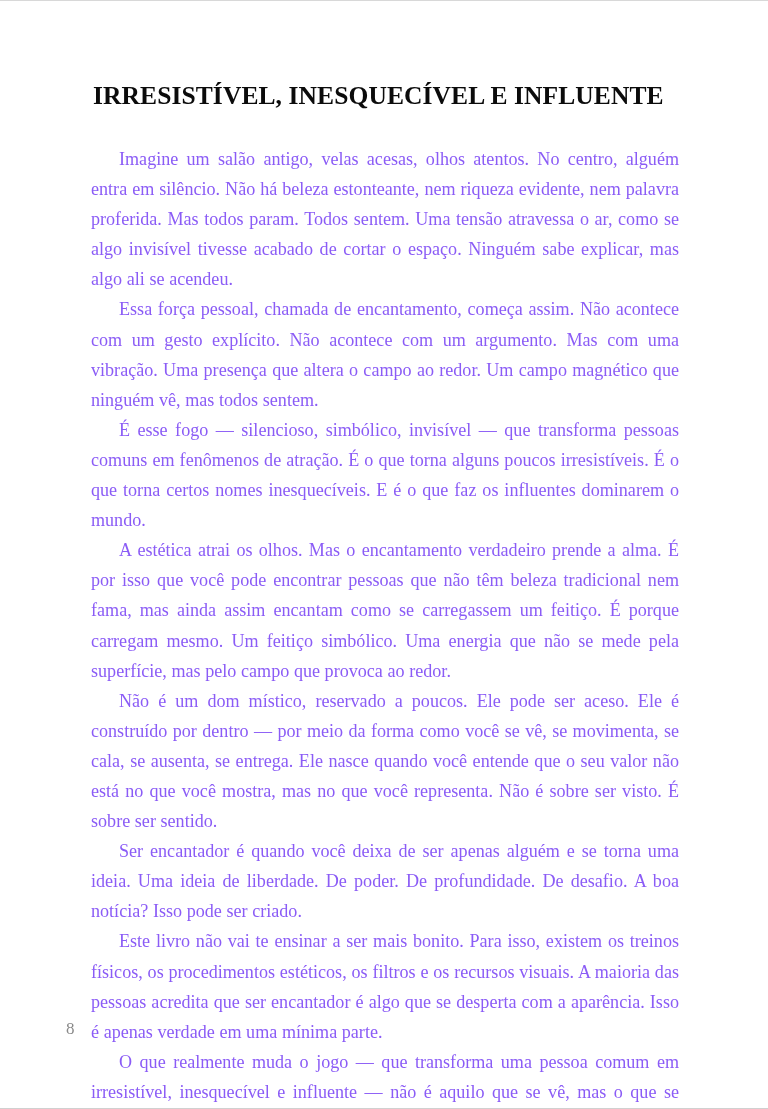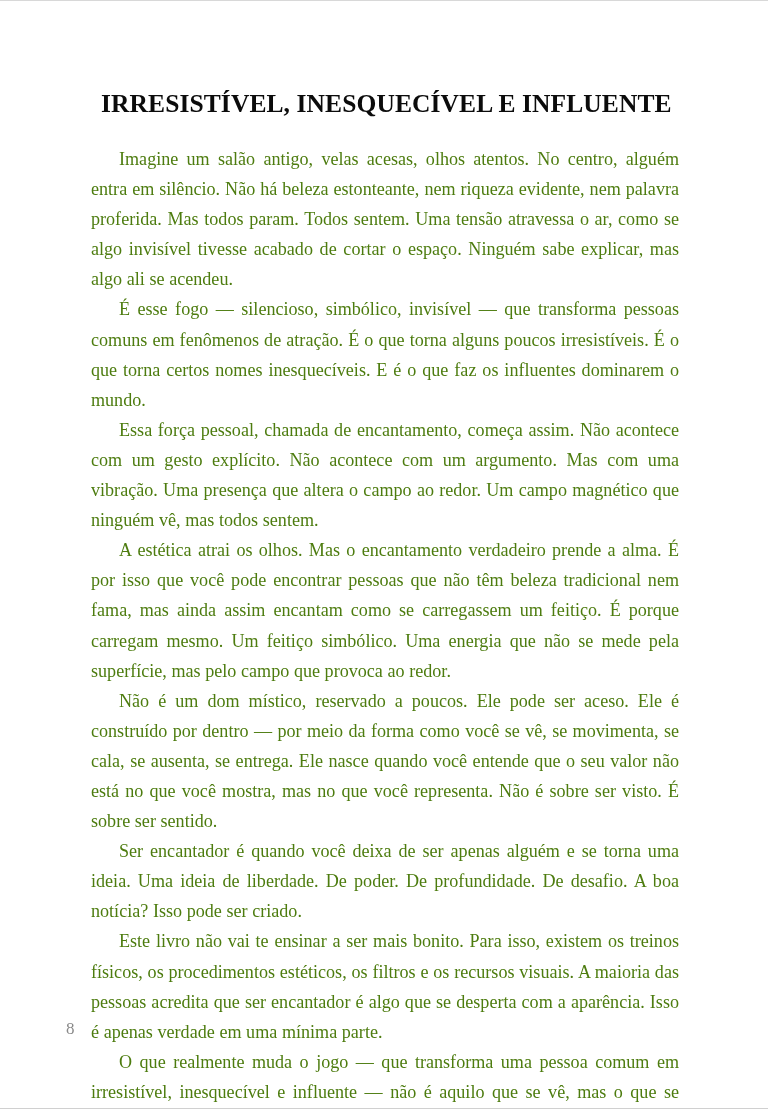--- a/index.html
+++ b/index.html
@@ -21,21 +21,21 @@
   }
 
   .content {
     position: absolute;
     left: 91px;
     top: 0;
     width: 588px;
   }
 
   .chapter-title {
-    margin: 8px;
+    margin: 0;
     padding: 0;
     position: absolute;
     left: 2px;
     top: 80px;
     width: 584px;
     font-family: "Liberation Serif", "DejaVu Serif", serif;
     font-size: 25.5px;
     font-weight: bold;
     letter-spacing: 0.1px;
     color: #0b0b0b;
@@ -49,21 +49,21 @@
     left: 0;
     top: 143px;
     width: 588px;
   }
 
   .body-text p {
     margin: 0;
     padding: 0;
     font-size: 18.1px;
     line-height: 30.1px;
-    color: #4d7c0f;
+    color: #8b5cf6;
     text-align: justify;
     text-indent: 28px;
     -webkit-hyphens: none;
     hyphens: none;
     word-spacing: 0.1px;
   }
 
   .body-text p:last-child {
     text-align-last: justify;
   }
@@ -81,22 +81,22 @@
 <body>
 
 <div class="page">
 
   <div class="content">
 
     <h1 class="chapter-title">IRRESISTÍVEL, INESQUECÍVEL E INFLUENTE</h1>
 
     <div class="body-text">
       <p>Imagine um salão antigo, velas acesas, olhos atentos. No centro, alguém entra em silêncio. Não há beleza estonteante, nem riqueza evidente, nem palavra proferida. Mas todos param. Todos sentem. Uma tensão atravessa o ar, como se algo invisível tivesse acabado de cortar o espaço. Ninguém sabe explicar, mas algo ali se acendeu.</p>
+      <p>Essa força pessoal, chamada de encantamento, começa assim. Não acontece com um gesto explícito. Não acontece com um argumento. Mas com uma vibração. Uma presença que altera o campo ao redor. Um campo magnético que ninguém vê, mas todos sentem.</p>
       <p>É esse fogo — silencioso, simbólico, invisível — que transforma pessoas comuns em fenômenos de atração. É o que torna alguns poucos irresistíveis. É o que torna certos nomes inesquecíveis. E é o que faz os influentes dominarem o mundo.</p>
-      <p>Essa força pessoal, chamada de encantamento, começa assim. Não acontece com um gesto explícito. Não acontece com um argumento. Mas com uma vibração. Uma presença que altera o campo ao redor. Um campo magnético que ninguém vê, mas todos sentem.</p>
       <p>A estética atrai os olhos. Mas o encantamento verdadeiro prende a alma. É por isso que você pode encontrar pessoas que não têm beleza tradicional nem fama, mas ainda assim encantam como se carregassem um feitiço. É porque carregam mesmo. Um feitiço simbólico. Uma energia que não se mede pela superfície, mas pelo campo que provoca ao redor.</p>
       <p>Não é um dom místico, reservado a poucos. Ele pode ser aceso. Ele é construído por dentro — por meio da forma como você se vê, se movimenta, se cala, se ausenta, se entrega. Ele nasce quando você entende que o seu valor não está no que você mostra, mas no que você representa. Não é sobre ser visto. É sobre ser sentido.</p>
       <p>Ser encantador é quando você deixa de ser apenas alguém e se torna uma ideia. Uma ideia de liberdade. De poder. De profundidade. De desafio. A boa notícia? Isso pode ser criado.</p>
       <p>Este livro não vai te ensinar a ser mais bonito. Para isso, existem os treinos físicos, os procedimentos estéticos, os filtros e os recursos visuais. A maioria das pessoas acredita que ser encantador é algo que se desperta com a aparência. Isso é apenas verdade em uma mínima parte.</p>
       <p>O que realmente muda o jogo — que transforma uma pessoa comum em irresistível, inesquecível e influente — não é aquilo que se vê, mas o que se sente</p>
     </div>
 
   </div>
 
   <div class="page-number">8</div>

